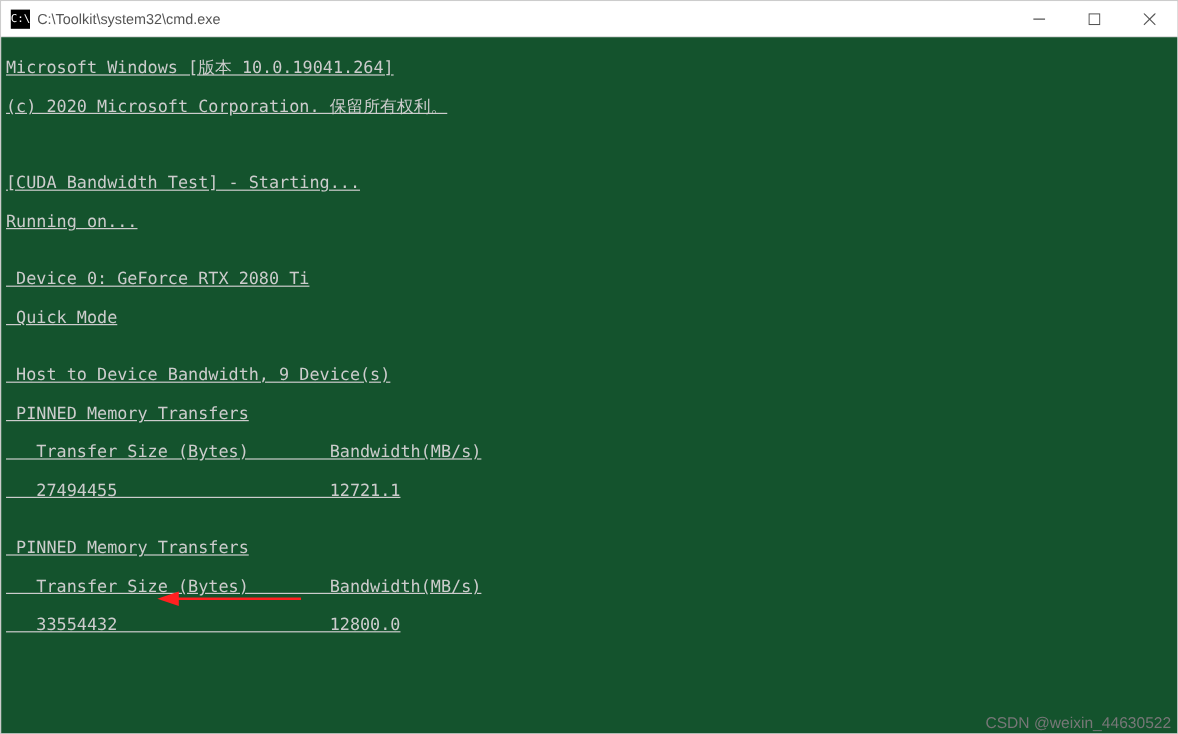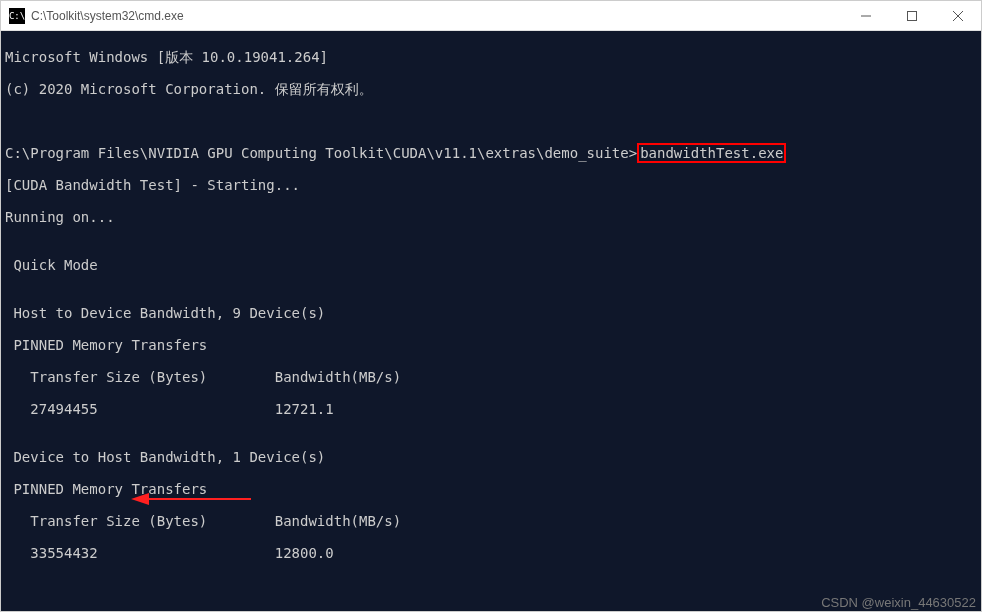--- a/index.html
+++ b/index.html
@@ -57,27 +57,28 @@
       height: 30px;
       display: flex;
       align-items: center;
       justify-content: center;
       color: #555;
       font-family: "Segoe UI", sans-serif;
       font-size: 11px;
     }
     .terminal {
       flex: 1;
-      background: #0f172a;
+      background: #14532d;
       color: #cccccc;
       padding: 2px 4px;
       overflow: hidden;
       line-height: 16px;
       white-space: pre;
       position: relative;
+      text-decoration: underline;
     }
     .line {
       white-space: pre;
     }
     .highlight-box {
       border: 2px solid #ff0000;
       display: inline-block;
       padding: 0 1px;
       margin: -2px 0;
     }
@@ -125,32 +126,31 @@
           </svg>
       </div>
     </div>
   </div>
 
   <div class="terminal">
 <div class="line">Microsoft Windows [版本 10.0.19041.264]</div>
 <div class="line">(c) 2020 Microsoft Corporation. 保留所有权利。</div>
 <div class="line"></div>
 <div class="line"></div>
-<div class="line"><span>C:\Program Files\NVIDIA GPU Computing Toolkit\CUDA\v11.1\extras\demo_suite&gt;</span><span class="highlight-box">bandwidthTest.exe</span></div>
 <div class="line">[CUDA Bandwidth Test] - Starting...</div>
 <div class="line">Running on...</div>
 <div class="line"></div>
+<div class="line"> Device 0: GeForce RTX 2080 Ti</div>
 <div class="line"> Quick Mode</div>
 <div class="line"></div>
 <div class="line"> Host to Device Bandwidth, 9 Device(s)</div>
 <div class="line"> PINNED Memory Transfers</div>
 <div class="line">   Transfer Size (Bytes)        Bandwidth(MB/s)</div>
 <div class="line">   27494455                     12721.1</div>
 <div class="line"></div>
-<div class="line"> Device to Host Bandwidth, 1 Device(s)</div>
 <div class="line"> PINNED Memory Transfers</div>
 <div class="line">   Transfer Size (Bytes)        Bandwidth(MB/s)</div>
 <div class="line">   33554432                     12800.0</div>
 <div class="line"></div>
 
 
 
 
 <div class="line"></div>
 

